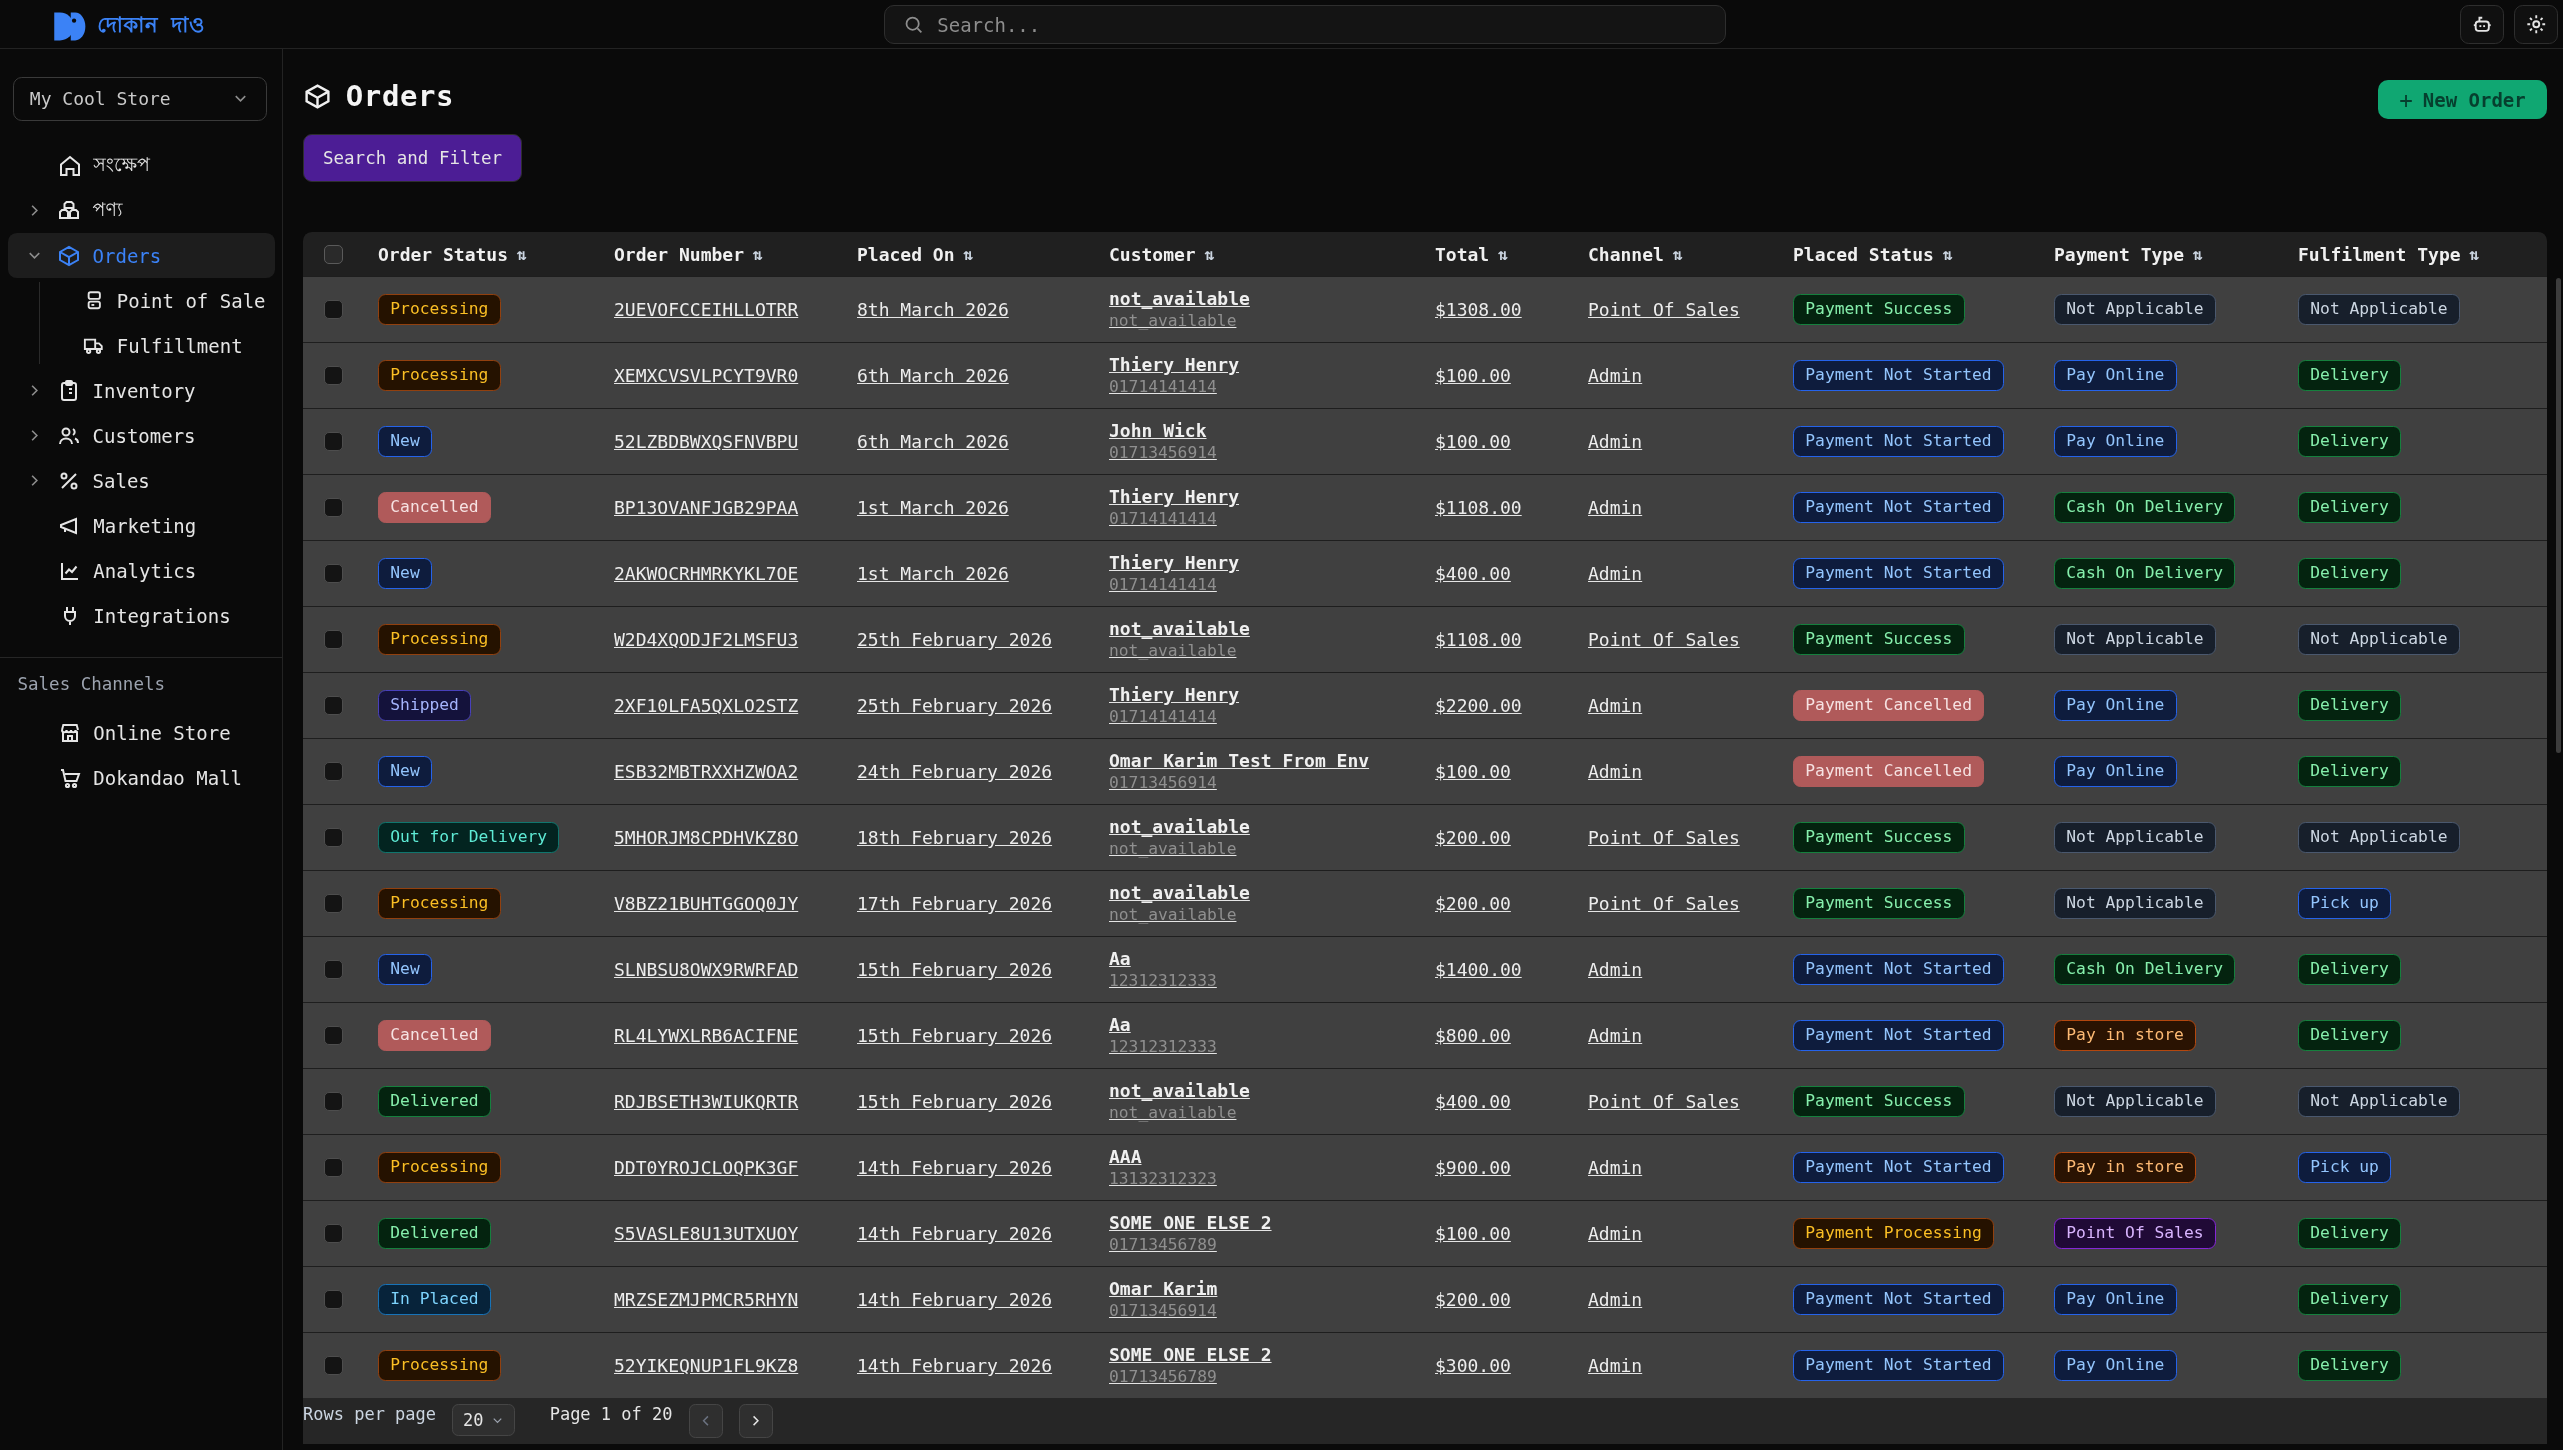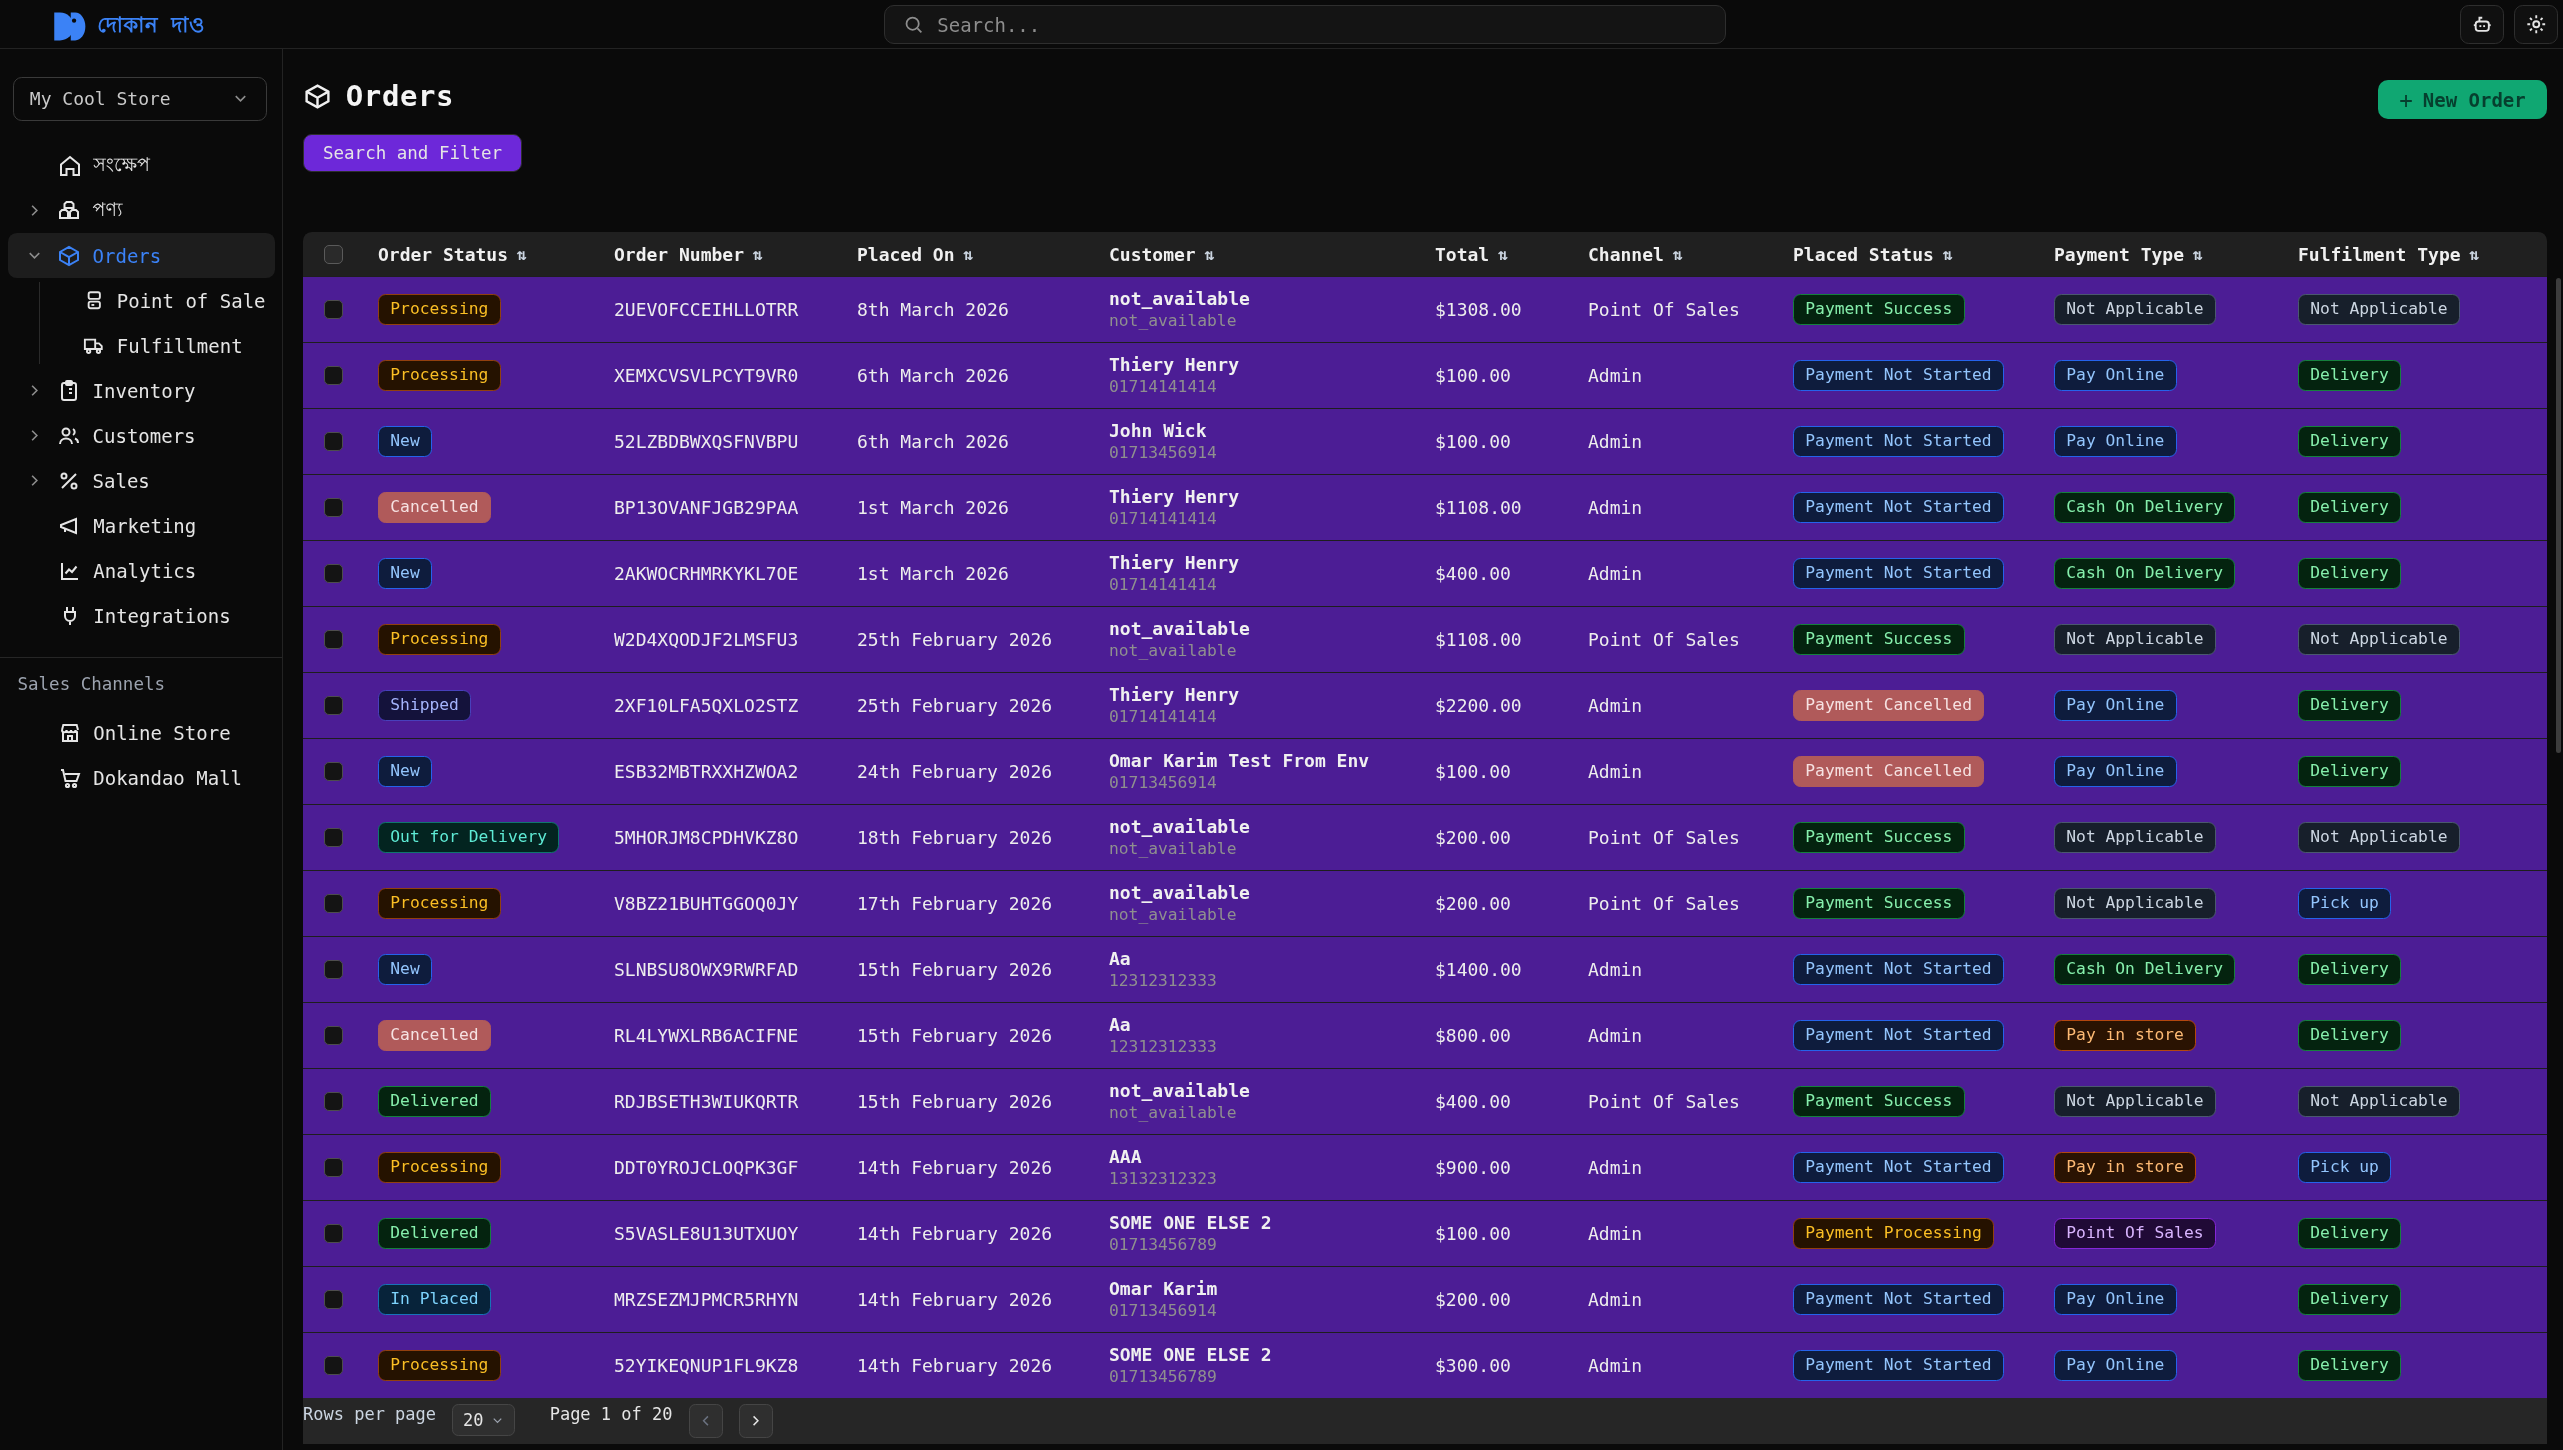--- a/index.html
+++ b/index.html
@@ -52,32 +52,32 @@
   .side-label { padding-left:17.5px; font-size:17.5px; color:#9ca3af; margin-bottom:16.3px; }
 
   
   .page-title { position:absolute; left:20px; top:30px; display:flex; align-items:center; gap:13.8px; }
   .page-title svg { width:29px; height:29px; stroke:#f0f0f0; }
   .page-title h1 { font-size:29px; color:#f5f5f5; letter-spacing:0.6px; }
   .new-order { position:absolute; right:16.3px; top:31px; height:39px; background:#10a772;
     border:none; border-radius:10px; color:#063f2e; font-size:19px; font-weight:bold;
     font-family:inherit; padding:0 21px; display:flex; align-items:center; gap:10px; cursor:pointer; }
   .new-order .plus { font-size:22.5px; font-weight:normal; }
-  .filter-btn { position:absolute; left:20px; top:85px; height:38px; background:#6d28d9;
+  .filter-btn { position:absolute; left:20px; top:85px; height:48px; background:#4c1d95;
     border:0.6px solid #2e2e2e; border-radius:8.8px; color:#e5e5e5; font-size:17.5px;
     font-family:inherit; padding:0 19px; cursor:pointer; }
 
   
   .table { position:absolute; left:20px; top:183px; width:2244px; }
   .grid-row { display:grid; grid-template-columns:60px 236px 243px 252px 326px 153px 205px 261px 244px 264px; align-items:center; }
   .thead { height:44px; background:#202020; border-radius:8.8px 8.8px 0 0; }
   .th { display:flex; align-items:center; gap:8.8px; padding-left:15px;
     font-size:18px; font-weight:bold; color:#f0f0f0; cursor:pointer; }
   .sorticon { color:#cbd5e1; font-size:16.3px; }
-  .trow { height:66px; background:#4c1d95; border-top:0.6px solid #1e1e1e; }
+  .trow { height:66px; background:#404040; border-top:0.6px solid #1e1e1e;text-decoration:underline; }
   .cell { padding-left:15px; font-size:18px; color:#ededed; overflow:hidden; white-space:nowrap; }
   .cb-cell { display:flex; justify-content:center; padding-left:0; }
   .checkbox { width:19px; height:19px; border:1.3px solid #4d4d4d; border-radius:5px; background:#141414; cursor:pointer; }
   .thead .checkbox { background:#2a2a2a; border-color:#5a5a5a; }
   .cust-name { font-size:18px; font-weight:bold; color:#f0f0f0; line-height:1.25; }
   .cust-phone { font-size:16.3px; color:#8f8f8f; line-height:1.25; }
   .badge { display:inline-block; padding:4.4px 11.3px; border-radius:7.5px; border:1.3px solid transparent;
     font-size:16.3px; line-height:1.25; white-space:nowrap; }
 
   

